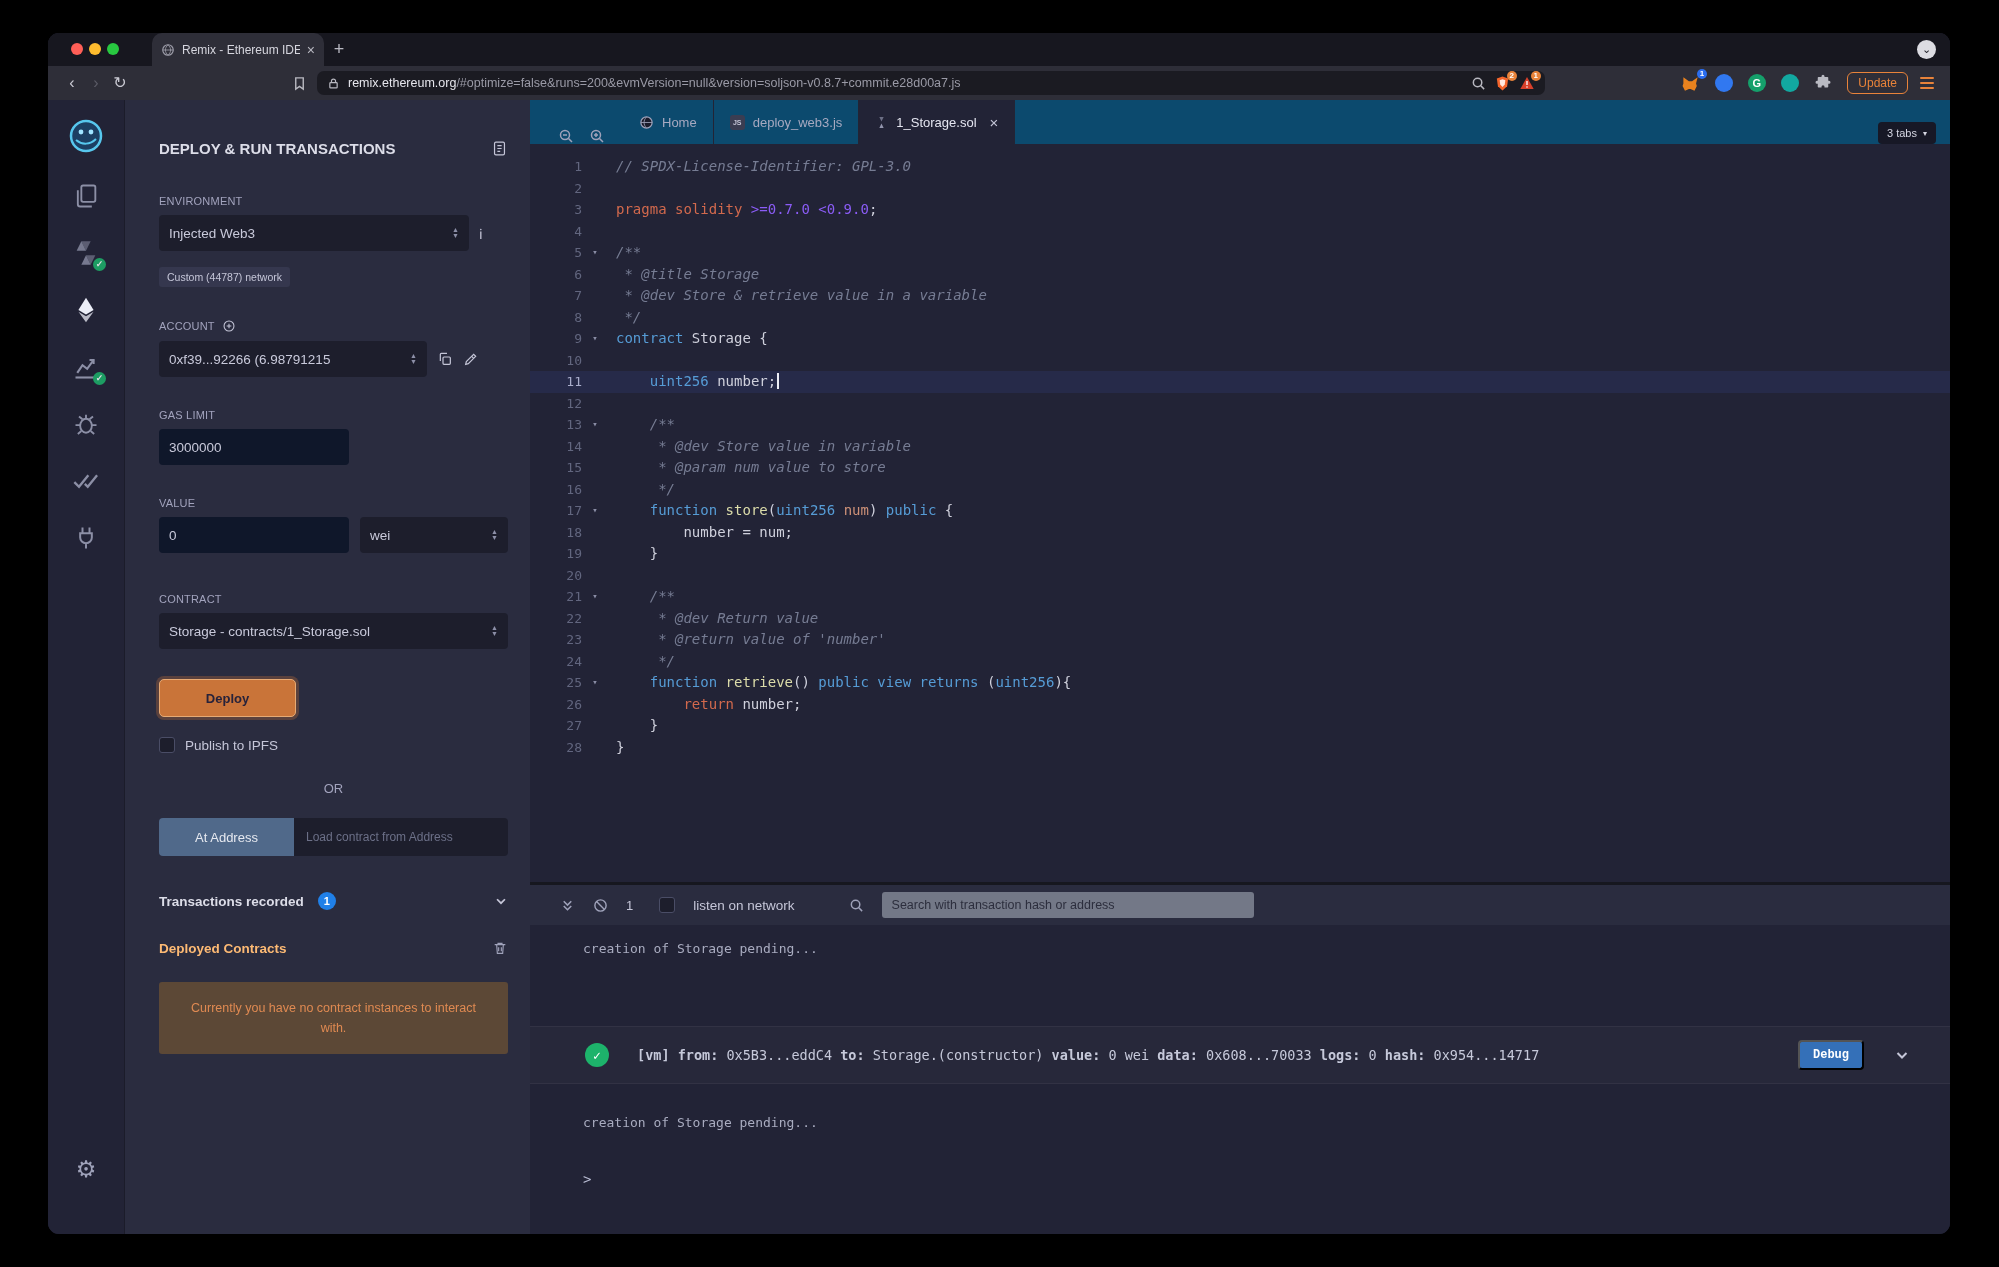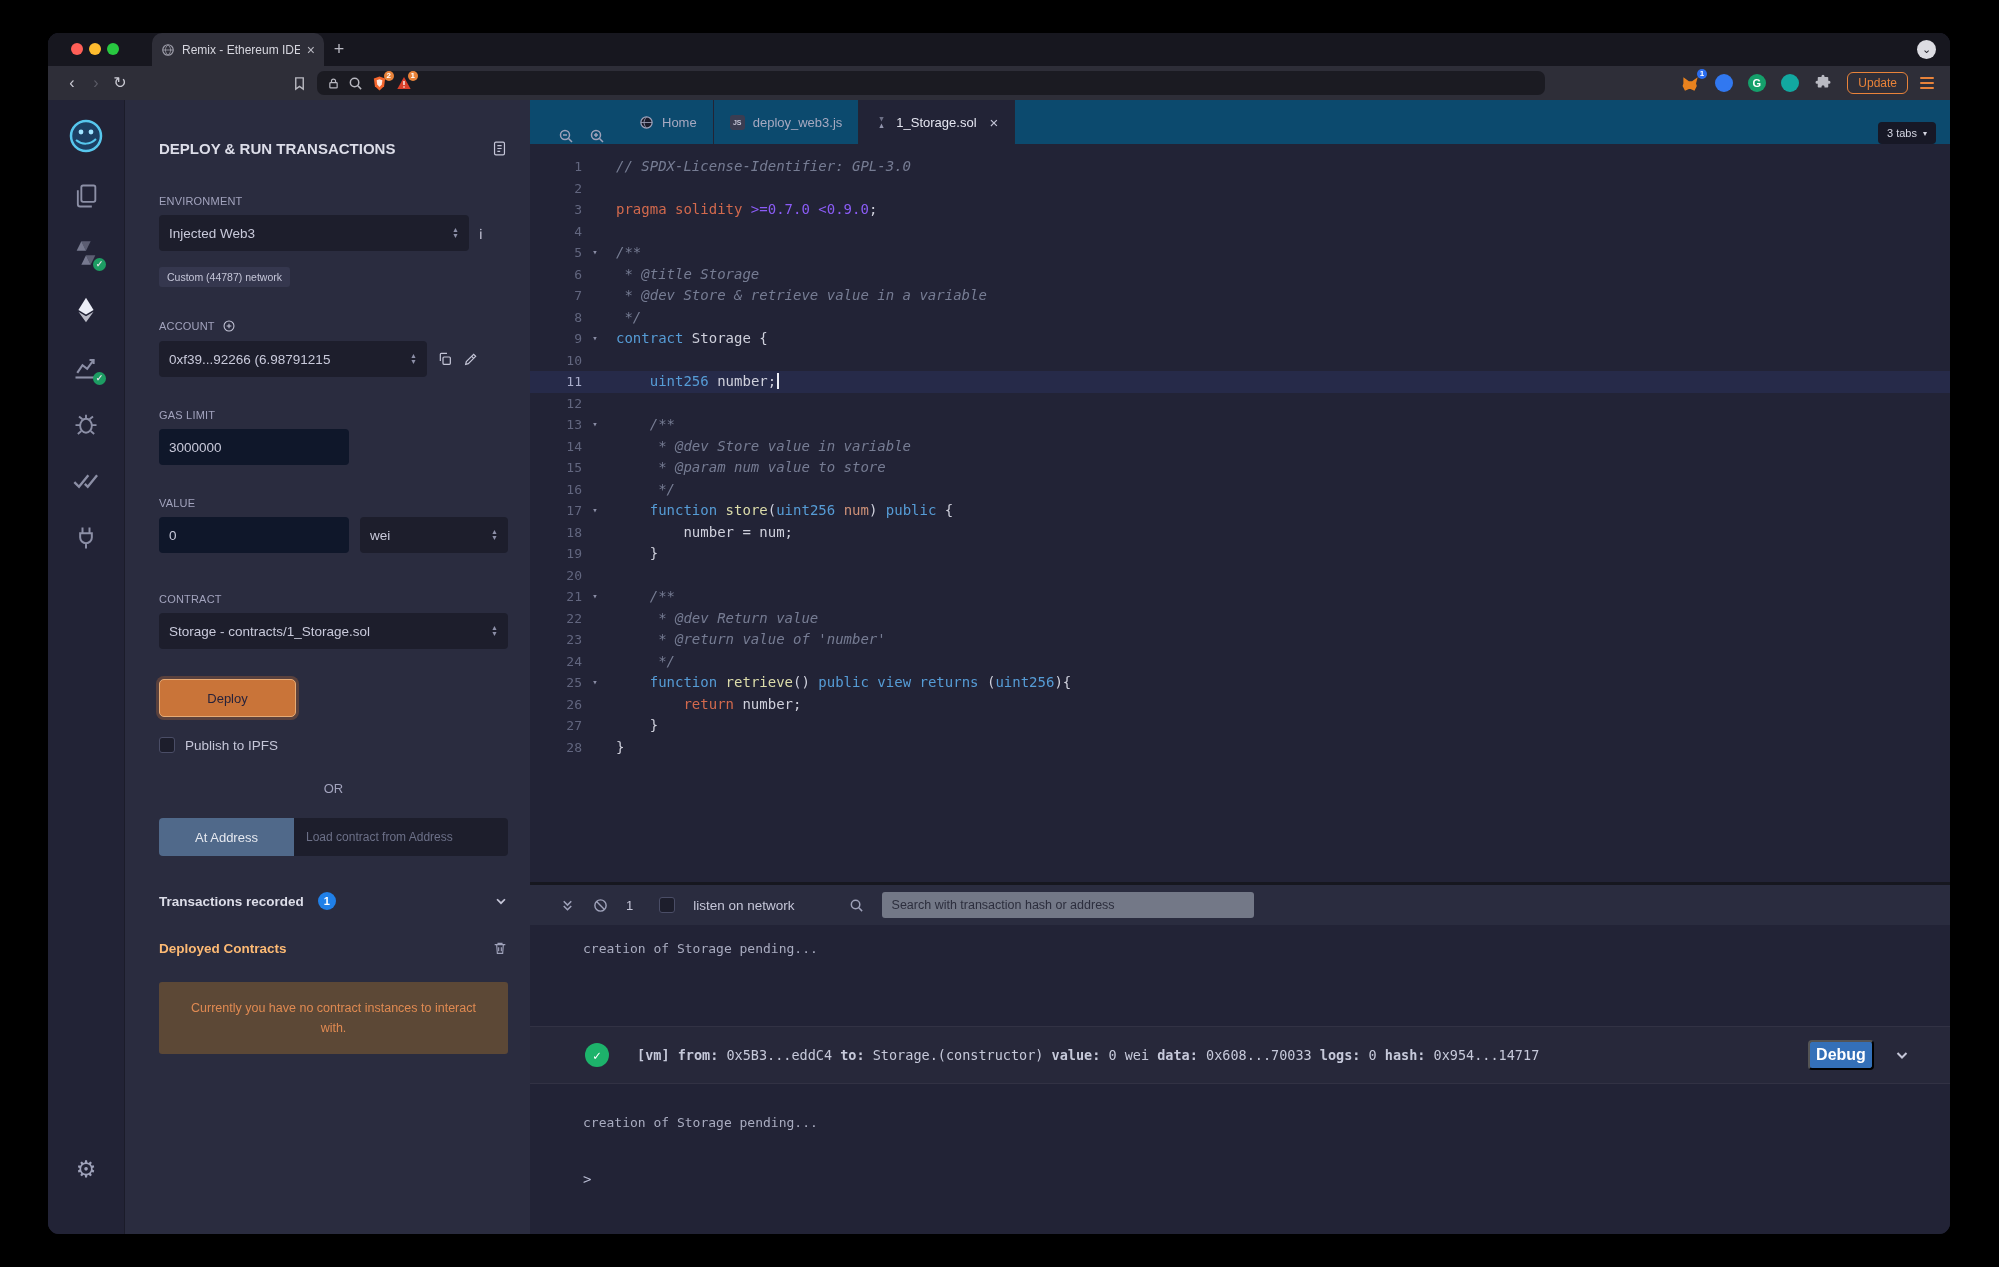--- a/index.html
+++ b/index.html
@@ -49,21 +49,21 @@
   .p-title{padding-top:40px;display:flex;align-items:center;justify-content:space-between;color:#dcdde8;font-size:15px;font-weight:700}
   .p-label{margin-top:38px;font-size:11px;color:#a2a3bd;display:flex;align-items:center;gap:7px;letter-spacing:.2px}
   .p-label.tight{margin-top:32px}
   .p-label.wide{margin-top:40px}
   .ctl{height:36px;background:#1d1e2c;border-radius:4px;display:flex;align-items:center;padding:0 10px;color:#c9cadb;font-size:13.5px;margin-top:8px}
   .caret2{margin-left:auto;display:flex;flex-direction:column;color:#8d90a8;font-size:7px;line-height:6px}
   input.field{height:36px;background:#0f172a;border:none;border-radius:4px;padding:0 10px;color:#c9cadb;font-size:13.5px;margin-top:8px;outline:none;font-family:"Liberation Sans",sans-serif}
   .env-row,.acct-row{display:flex;align-items:center;gap:10px}
   .net-badge{display:inline-block;margin-top:16px;background:#35374e;color:#c5c6d8;font-size:10.5px;padding:4px 8px;border-radius:3px}
   .row-val{display:flex;gap:11px;align-items:center}
-  .deploy-btn{margin-top:30px;width:137px;height:38px;background:#c97439;border:1px solid #e7aa74;box-shadow:0 0 0 3px rgba(201,116,57,.30);border-radius:5px;color:#27223a;font-size:13px;font-weight:400;display:flex;align-items:center;justify-content:center}
+  .deploy-btn{margin-top:30px;width:137px;height:38px;background:#c97439;border:1px solid #e7aa74;box-shadow:0 0 0 3px rgba(201,116,57,.30);border-radius:5px;color:#27223a;font-size:13px;font-weight:700;display:flex;align-items:center;justify-content:center}
   .chk{width:16px;height:16px;border:1px solid #4a4d66;border-radius:3px;background:#1d1e2c;flex:none}
   .publish-row{margin-top:20px;display:flex;align-items:center;gap:10px;color:#c5c6d8;font-size:13.5px}
   .or{margin-top:28px;text-align:center;color:#a2a3bd;font-size:13px}
   .ataddr{margin-top:22px;display:flex}
   .ataddr-btn{width:135px;height:38px;background:#50698a;border-radius:4px 0 0 4px;color:#e6e9f0;font-size:13px;display:flex;align-items:center;justify-content:center;flex:none}
   .ataddr-input{flex:1;height:38px;background:#1d1e2c;border:none;border-radius:0 4px 4px 0;padding:0 12px;color:#c9cadb;font-size:12px;outline:none;min-width:0;font-family:"Liberation Sans",sans-serif}
   .ataddr-input::placeholder{color:#6c7088}
   .tr-row{margin-top:36px;display:flex;align-items:center;gap:14px;color:#dcdde8;font-size:13.5px;font-weight:600}
   .tr-badge{width:18px;height:18px;border-radius:50%;background:#2080e8;color:#fff;font-size:11px;display:flex;align-items:center;justify-content:center;font-weight:700}
   .row-right{margin-left:auto;display:flex}
@@ -105,21 +105,21 @@
   .tt-input{width:372px;height:26px;background:#737887;border:none;border-radius:3px;padding:0 10px;font-size:12.5px;color:#242635;outline:none;font-family:"Liberation Sans",sans-serif}
   .tt-input::placeholder{color:#2c2e3d}
   .term-content{flex:1;position:relative;font-family:"DejaVu Sans Mono",monospace;color:#a9acc0;font-size:13px}
   .t-log1{position:absolute;top:16px;left:53px}
   .t-log2{position:absolute;top:190px;left:53px}
   .t-prompt{position:absolute;top:246px;left:53px;font-size:14px;color:#b9bdd4}
   .tx-row{position:absolute;top:101px;left:0;right:0;height:58px;display:flex;align-items:center;background:rgba(255,255,255,.025);border-top:1px solid rgba(255,255,255,.05);border-bottom:1px solid rgba(255,255,255,.05)}
   .tx-check{margin-left:55px;width:24px;height:24px;border-radius:50%;background:#1db36b;color:#fff;font-size:13px;display:flex;align-items:center;justify-content:center;flex:none}
   .tx-summary{margin-left:28px;font-size:13.5px;color:#c6c9da;white-space:nowrap;overflow:hidden;flex:1}
   .tx-b{font-weight:700}
-  .debug-btn{flex:none;width:66px;height:30px;background:#3470b8;color:#fff;border-radius:4px;font-size:16px;font-weight:700;display:flex;align-items:center;justify-content:center;margin-right:20px;font-family:Liberation Sans, sans-serif}
+  .debug-btn{flex:none;width:66px;height:30px;background:#3470b8;color:#fff;border-radius:4px;font-size:12px;font-weight:700;display:flex;align-items:center;justify-content:center;margin-right:30px;font-family:Liberation Mono, monospace}
   .tx-caret{margin-right:40px;display:flex}
 
   svg{display:block}
 </style>
 </head>
 <body>
 
 <div class="window">
 
   <div class="tabstrip">
@@ -147,20 +147,21 @@
     <span class="bm-ic">
       <svg width="15" height="15" viewBox="0 0 16 16" fill="none" stroke="#b8b8c0" stroke-width="1.5">
           <path d="M4 2h8v12l-4-3-4 3z"></path>
         </svg>
     </span>
     <div class="urlbar">
       <svg width="13" height="13" viewBox="0 0 16 16" fill="none" stroke="#b8b8c0" stroke-width="1.5">
           <rect x="3.5" y="7" width="9" height="6.5" rx="1"></rect>
           <path d="M5.5 7V5a2.5 2.5 0 0 1 5 0v2"></path>
         </svg>
+      <span class="url-text"><span class="url-host">remix.ethereum.org</span><span class="url-path">/#optimize=false&amp;runs=200&amp;evmVersion=null&amp;version=soljson-v0.8.7+commit.e28d00a7.js</span></span>
       <span>
         <svg width="15" height="15" viewBox="0 0 16 16" fill="none" stroke="#b8b8c0" stroke-width="1.6">
             <circle cx="7" cy="7" r="4.5"></circle>
             <path d="M10.5 10.5L14 14"></path>
           </svg>
       </span>
       <span class="shield-wrap">
         <svg width="17" height="17" viewBox="0 0 24 24">
             <path d="M12 2l8 3-1.5 11L12 22l-6.5-6L4 5z" fill="#f3652c"></path>
             <path d="M12 6l4 1.5-.8 6L12 17l-3.2-3.5-.8-6z" fill="#fff" opacity=".85"></path>

